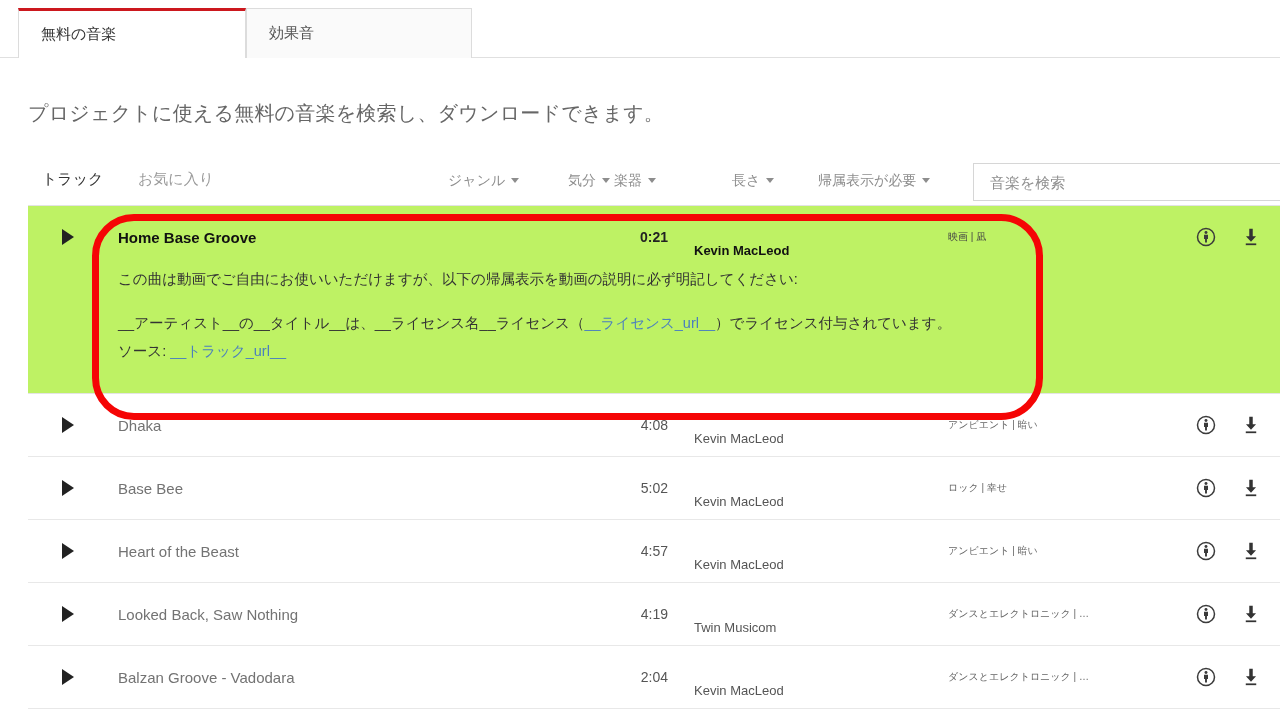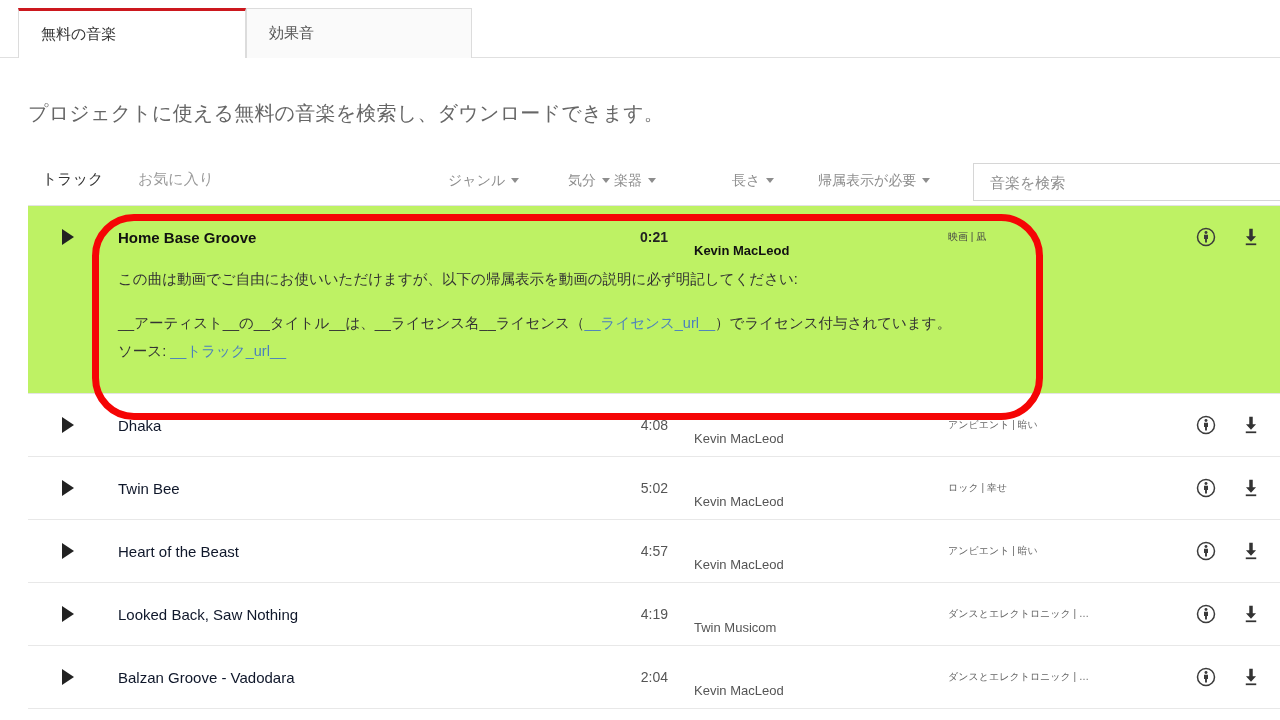--- a/index.html
+++ b/index.html
@@ -127,21 +127,21 @@
   .play-btn {
     position: absolute; left: 34px; top: 50%; transform: translateY(-50%);
     width: 0; height: 0;
     border-top: 8px solid transparent;
     border-bottom: 8px solid transparent;
     border-left: 12px solid #222;
     cursor: pointer;
   }
   .track-title {
     position: absolute; left: 90px;
-    font-size: 15px; color: #0f172a;
+    font-size: 15px; color: #737373;
     white-space: nowrap;
   }
   .track-row.expanded .track-title { font-weight: bold; color:#111; }
   .track-dur {
     position: absolute; left: 560px; width: 80px; text-align: right;
     font-size: 14px; color: #555;
   }
   .track-row.expanded .track-dur { color: #222; font-weight: bold; }
   .track-artist {
     position: absolute; left: 666px;
@@ -281,21 +281,21 @@
             <path d="M10.1 3h3.8v8.1h3.6L12 17.2 6.5 11.1h3.6z" fill="#333"></path>
             <rect x="6.3" y="19" width="11.4" height="1.9" fill="#333"></rect>
           </svg>
         </span>
       </div>
     </div>
 
     <div class="track-row">
       <div class="track-main">
         <div class="play-btn"></div>
-        <div class="track-title">Twin Bee</div>
+        <div class="track-title">Base Bee</div>
         <div class="track-dur">5:02</div>
         <div class="track-artist">Kevin MacLeod</div>
         <div class="track-genre">ロック | 幸せ</div>
         <span class="icon-cc">
           <svg viewBox="0 0 24 24" width="20" height="20" aria-hidden="true">
             <circle cx="12" cy="12" r="10.2" fill="none" stroke="#3b3b3b" stroke-width="1.8"></circle>
             <circle cx="12" cy="6.6" r="1.75" fill="#3b3b3b"></circle>
             <path d="M9.6 9.3h4.8v5.1h-1.25v4.2h-2.3v-4.2H9.6z" fill="#3b3b3b"></path>
           </svg>
         </span>

